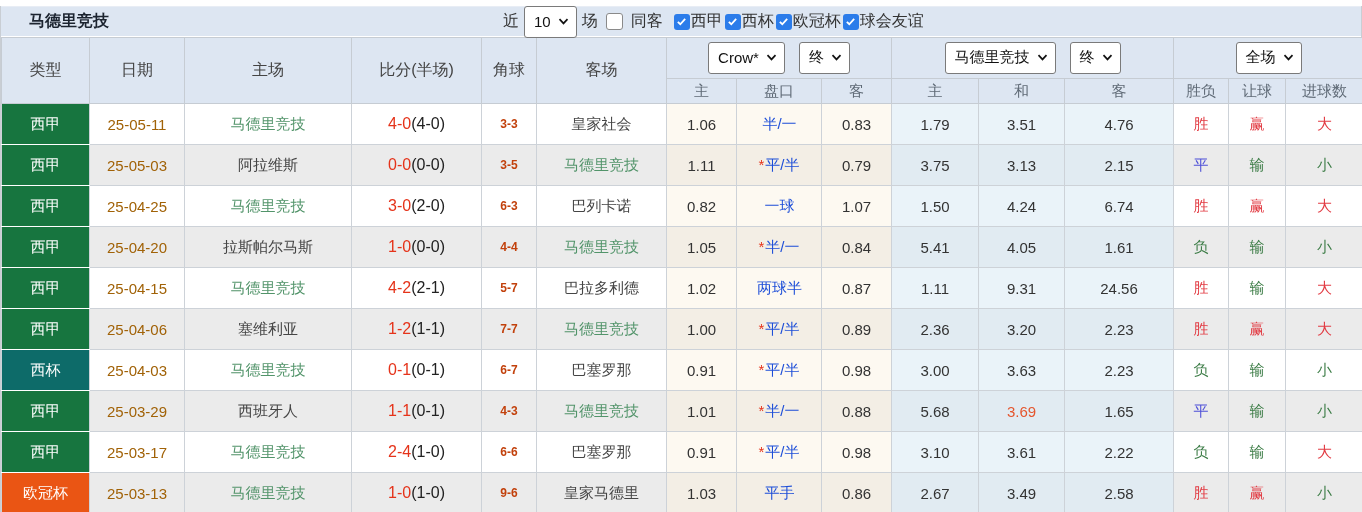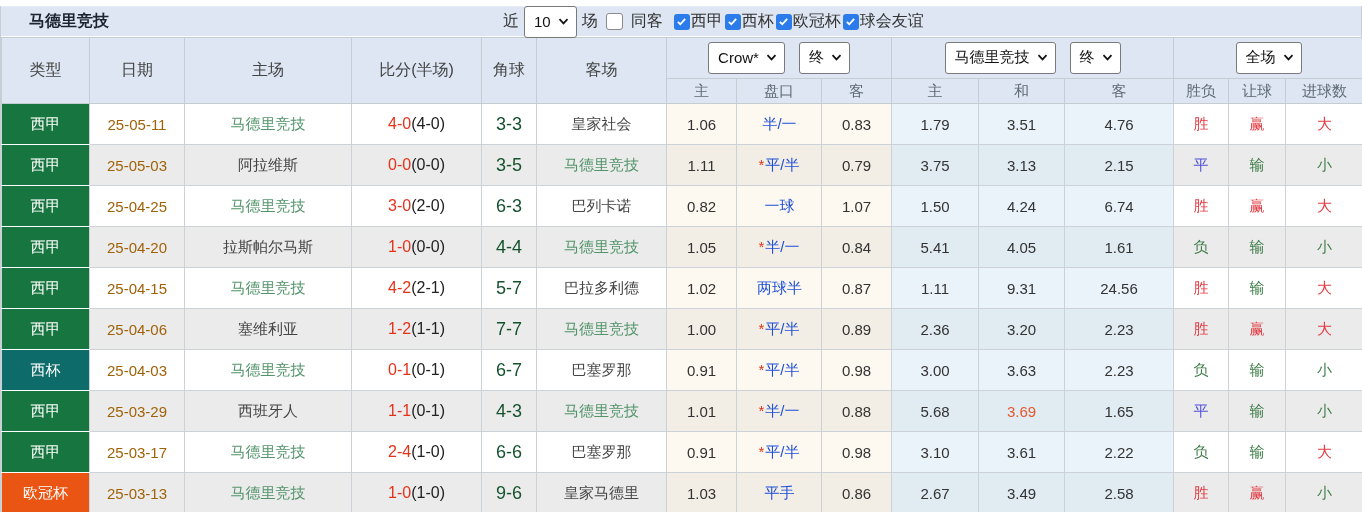--- a/index.html
+++ b/index.html
@@ -51,21 +51,21 @@
   .sel-wrap { display:flex; align-items:center; justify-content:center; gap:14px; }
   tbody tr { height:41px; font-size:16px; }
   tbody td { background:#fff; border-color:#cdd2d8; }
   tbody tr:nth-child(even) td { background:#ebebeb; }
   td.c-type { color:#fff; font-size:15px; border-bottom:1px solid #fff; border-top:1px solid #fff; }
   td.c-date { color:#a16207; font-size:15px; }
   td.c-team { color:#454545; font-size:15px; cursor:pointer; }
   td.c-score { color:#222; }
   .score { color:#e5331a; }
   .half { color:#222; }
-  td.c-corner { color:#14532d; font-size:18px; }
+  td.c-corner { color:#c2410c; font-size:12px;font-weight:bold; }
   td.c-odds { background:#fdf9f1; color:#333; font-size:15px; }
   tbody tr:nth-child(even) td.c-odds { background:#f3eee5; }
   .star { color:#e5331a; margin-right:1px; }
   .hc { color:#1d4ed8; }
   td.c-wdl { background:#eaf3f9; color:#333; font-size:15px; }
   tbody tr:nth-child(even) td.c-wdl { background:#e1ebf2; }
   td.c-res { font-size:15px; }
 </style>
 </head>
 <body>

